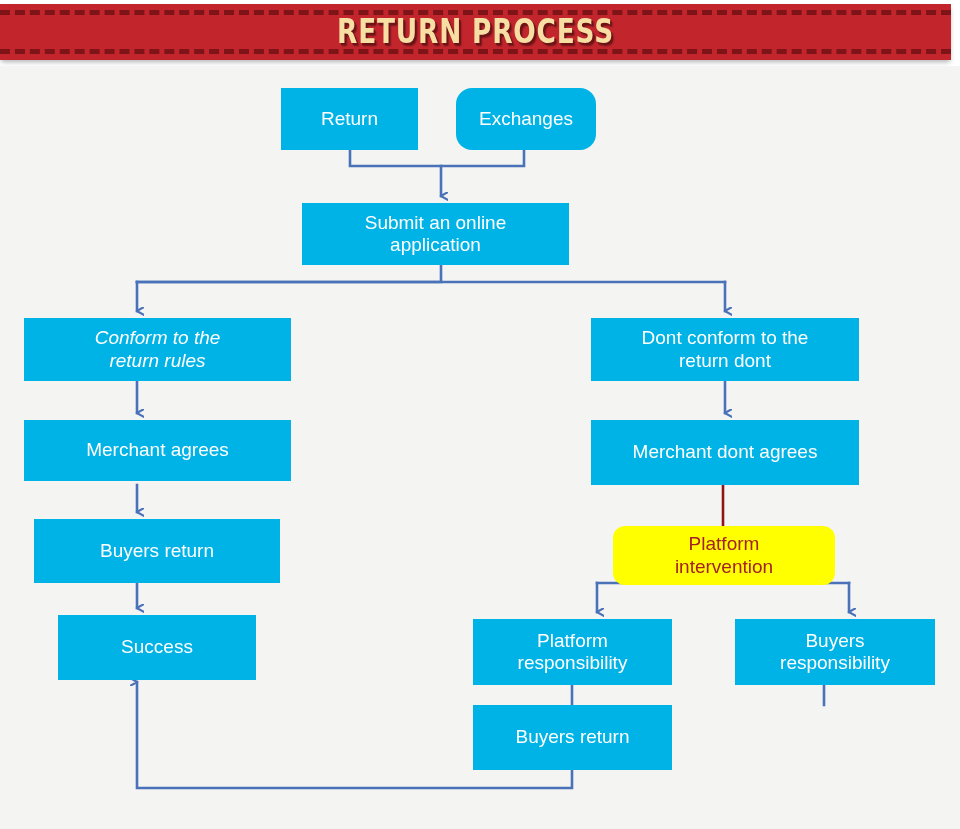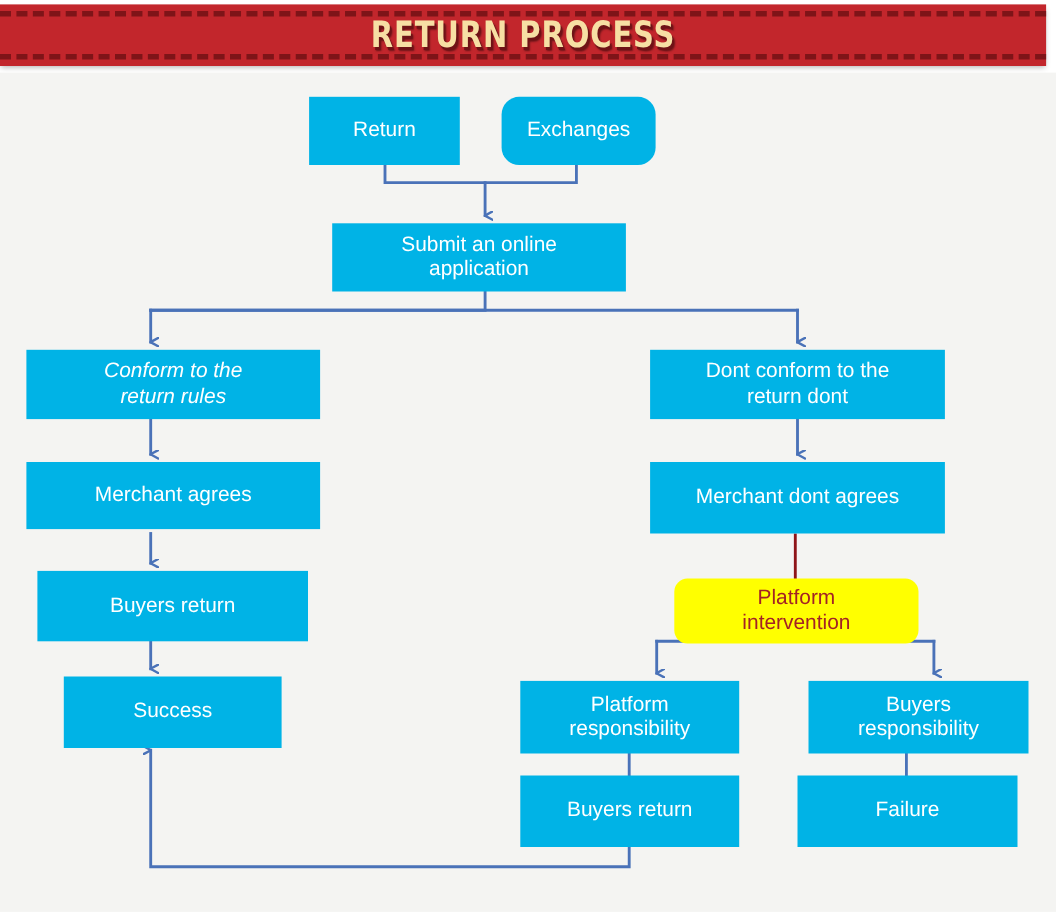--- a/index.html
+++ b/index.html
@@ -167,15 +167,14 @@
   <div class="node" style="left:58px;top:549px;width:198px;height:65px;">Success</div>
 
   <div class="node" style="left:473px;top:553px;width:199px;height:66px;">Platform
 responsibility</div>
 
   <div class="node" style="left:725px;top:553px;width:200px;height:66px;margin-left:10px;">Buyers
 responsibility</div>
 
   <div class="node" style="left:473px;top:639px;width:199px;height:65px;">Buyers return</div>
 
-  <div class="node" style="left:725px;top:639px;width:200px;height:65px;">Failure</div>
 
 </div>
 
 </body></html>

